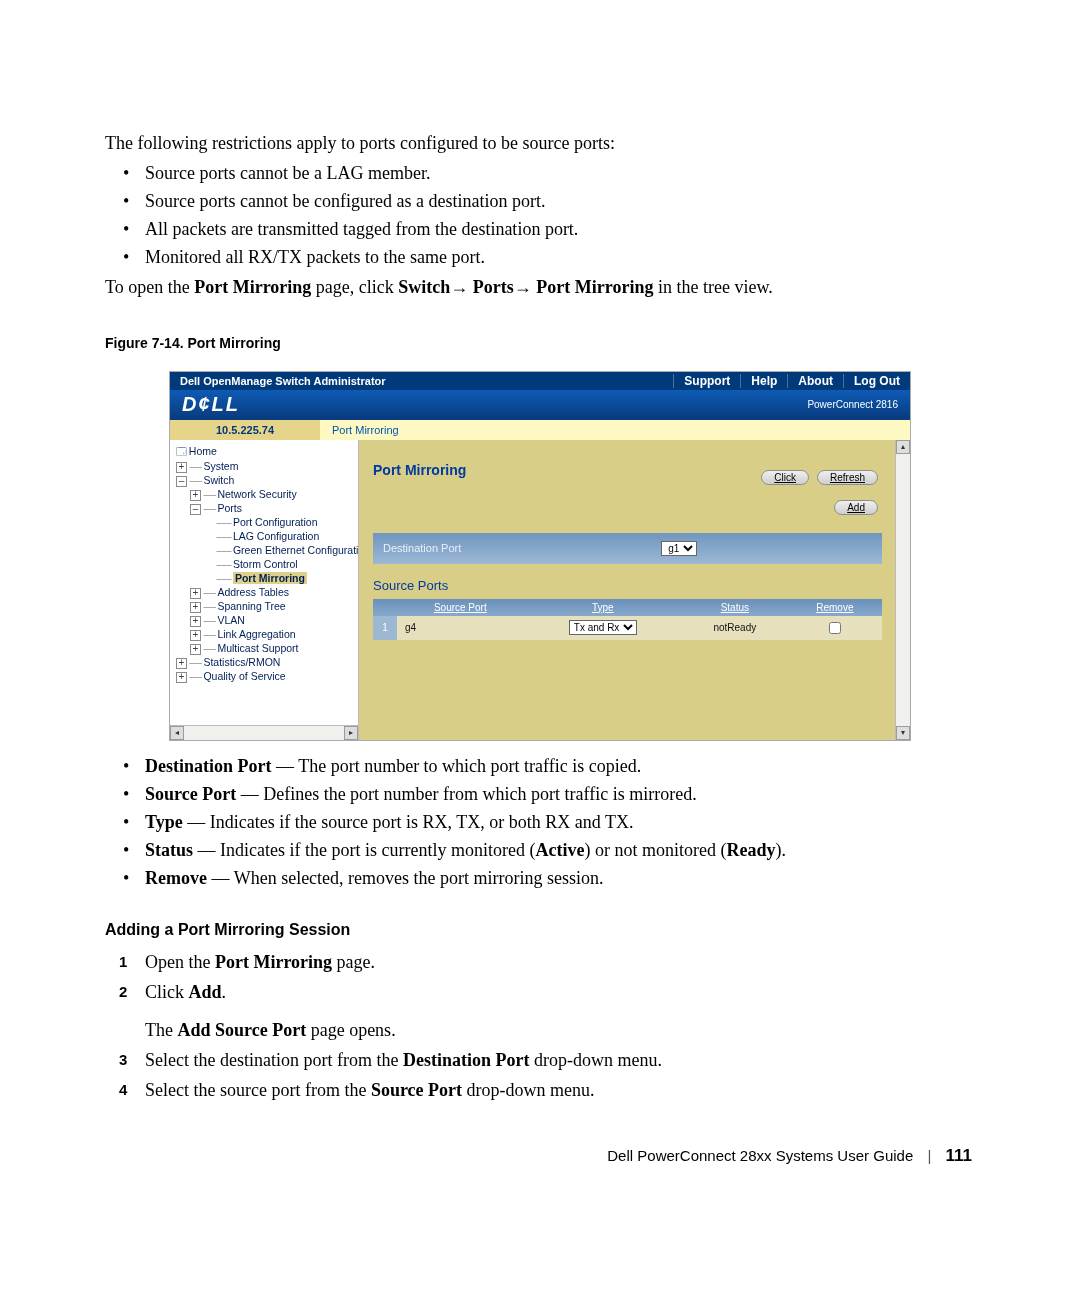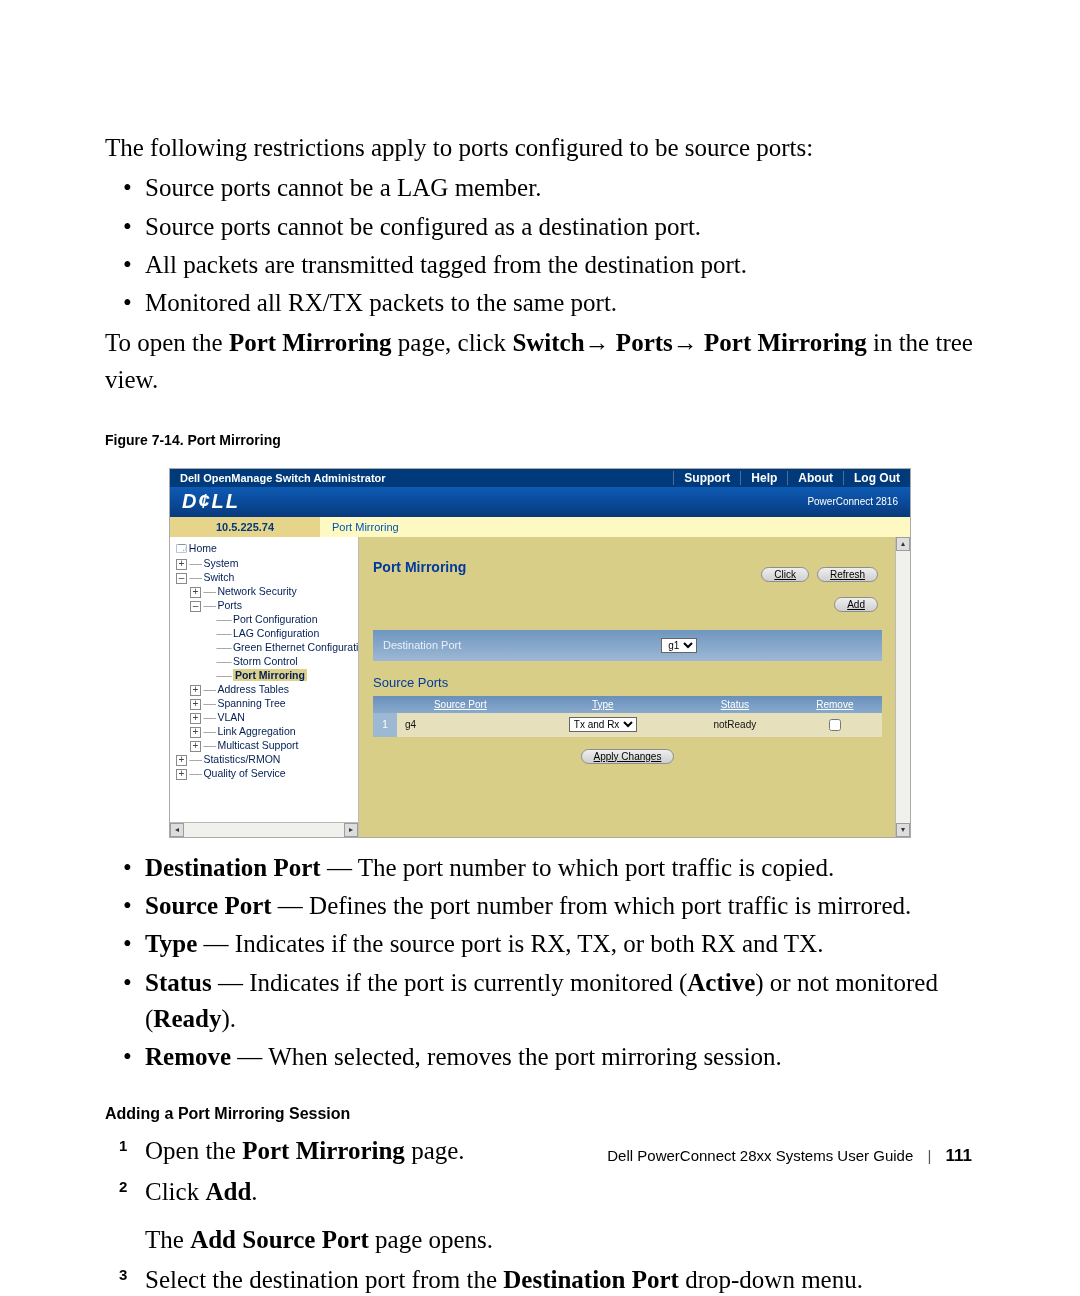--- a/index.html
+++ b/index.html
@@ -10,21 +10,21 @@
     color: #000;
   }
   .page {
     width: 1080px;
     height: 1296px;
     padding: 130px 105px 0 105px;
     box-sizing: border-box;
     position: relative;
   }
   .body-text {
-    font-size: 25px;
+    font-size: 18px;
     line-height: 1.45;
   }
   .intro {
     margin-bottom: 4px;
   }
   ul.bullets {
     list-style: none;
     margin: 0 0 4px 0;
     padding: 0 0 0 40px;
   }
@@ -431,23 +431,20 @@
                     <option>Tx and Rx</option>
                   </select>
                 </td>
                 <td>notReady</td>
                 <td><input type="checkbox" class="chk" style=""></td>
               </tr>
             </tbody>
               </table>
           </div>
 
-          <div class="apply">
-            <span class="btn">Apply Changes</span>
-          </div>
         </div>
         <div class="panel-scroll-v">
           <div class="arrow">▴</div>
           <div class="thumb"></div>
           <div class="arrow">▾</div>
         </div>
       </div>
     </div>
   </div>
 

